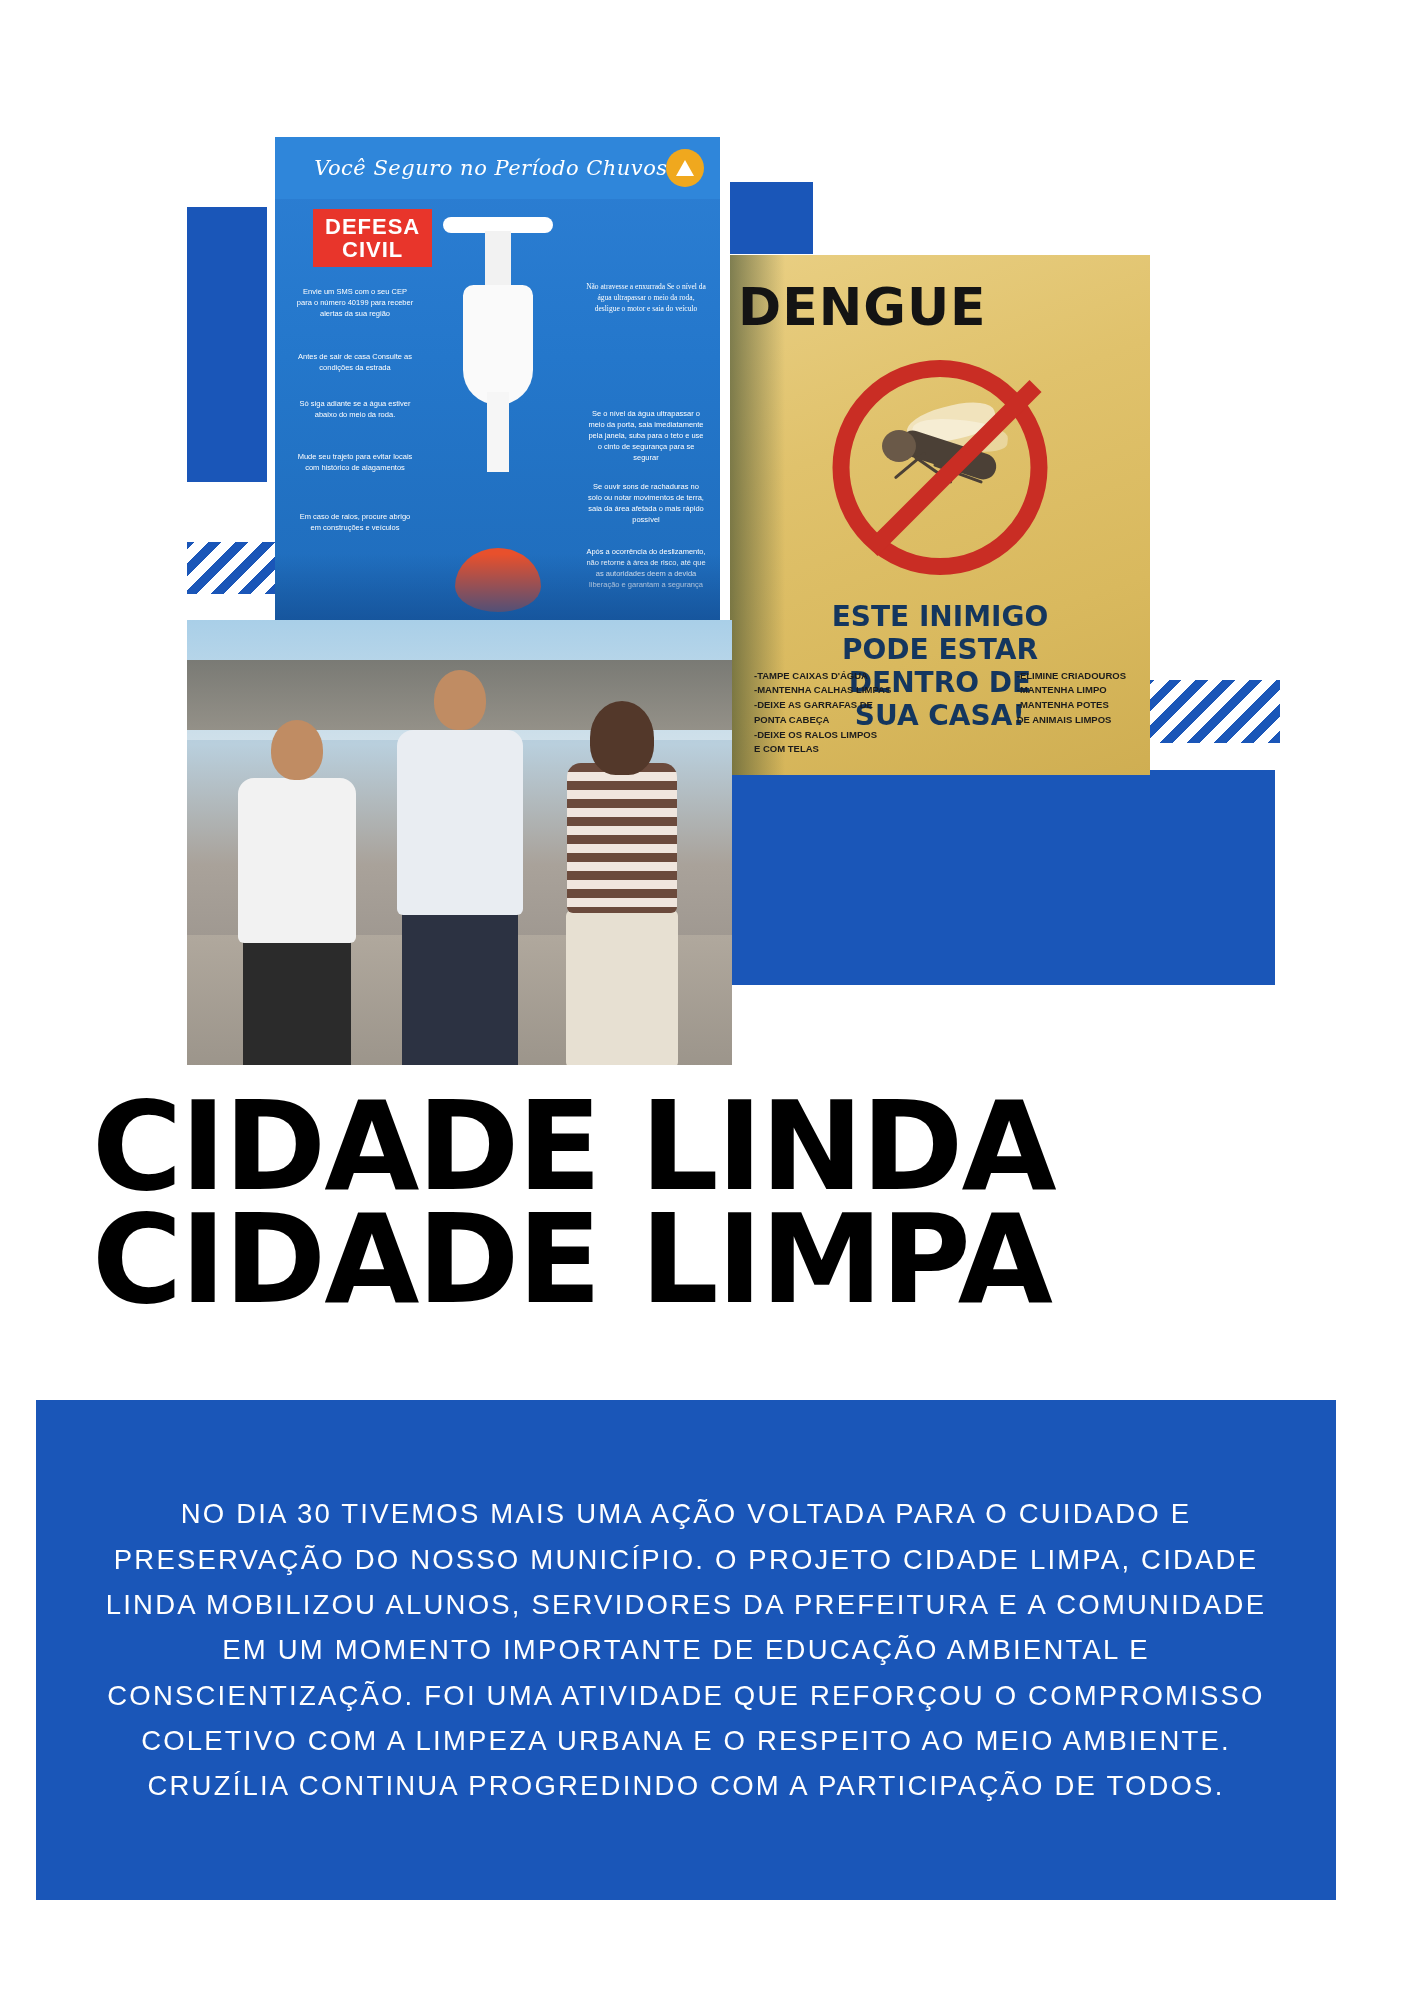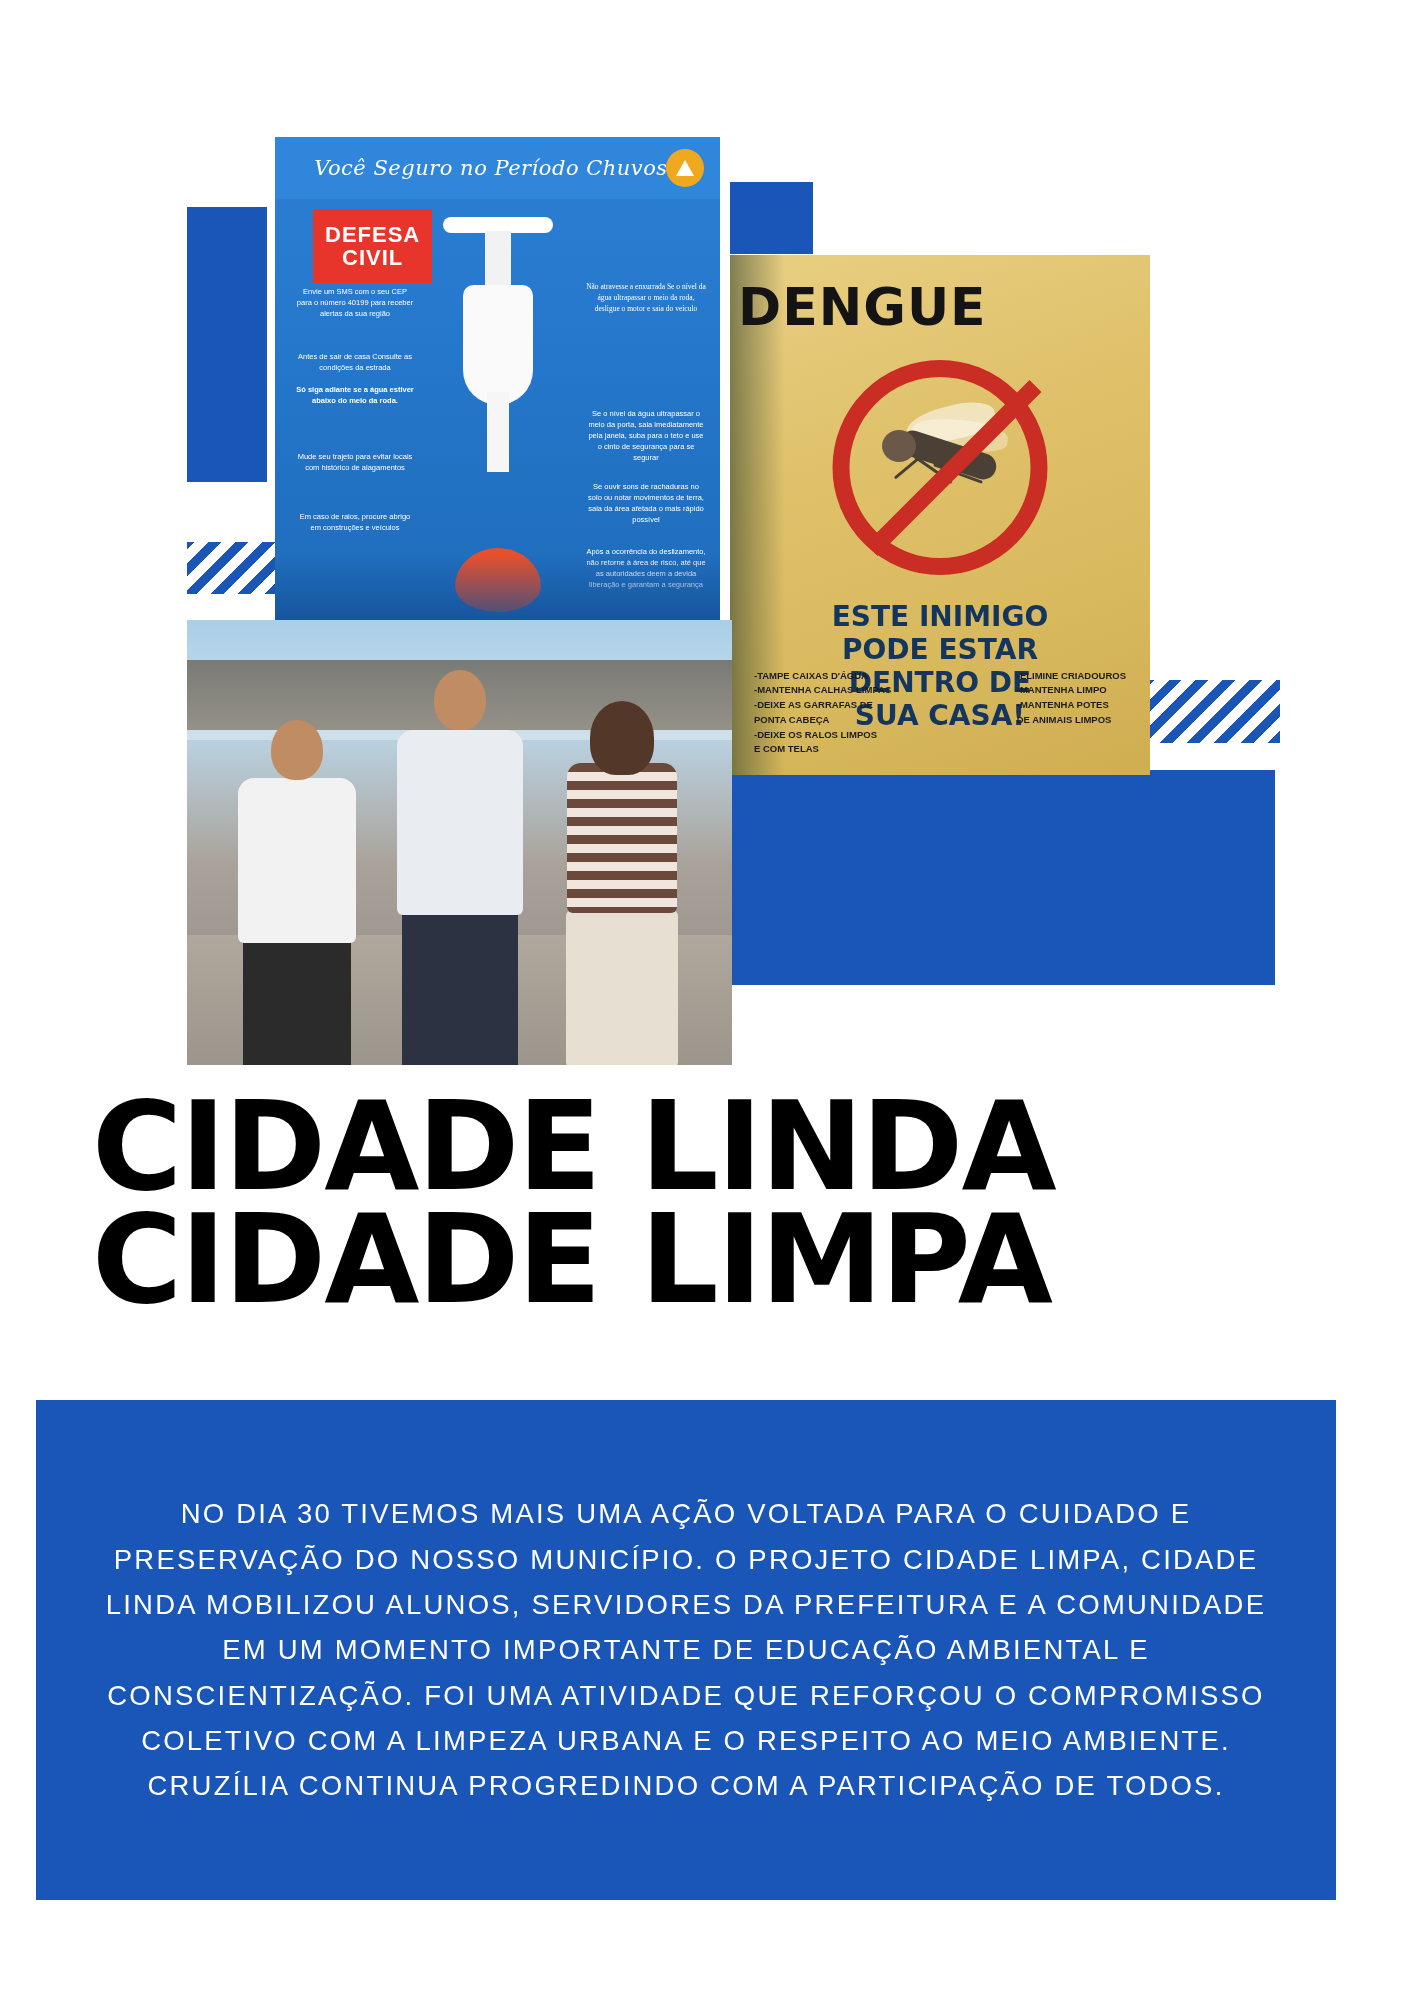--- a/index.html
+++ b/index.html
@@ -82,21 +82,21 @@
     border-right: 9px solid transparent;
     border-bottom: 16px solid #ffffff;
   }
   .dc-title {
     position: absolute; left: 38px; top: 72px;
     background: #e8352b;
     color: #ffffff;
     font-weight: bold;
     font-size: 22px;
     line-height: 1.05;
-    padding: 14px 12px;
+    padding: 6px 12px;
     text-align: center;
     letter-spacing: 1px;
   }
   .dc-tap {
     position: absolute; left: 50%; top: 70px; transform: translateX(-50%);
     width: 120px; height: 300px;
   }
   .dc-tap .handle {
     position: absolute; left: 50%; top: 10px; transform: translateX(-50%);
     width: 110px; height: 16px; background: #ffffff; border-radius: 8px;
@@ -122,21 +122,21 @@
   .dc-txt {
     position: absolute;
     color: #ffffff;
     font-size: 7.5px;
     line-height: 1.45;
     text-align: center;
     width: 120px;
   }
   .dc-l1 { left: 20px;  top: 150px; }
   .dc-l2 { left: 20px;  top: 215px; }
-  .dc-l3 { left: 20px;  top: 248px; font-weight: bold; }
+  .dc-l3 { left: 20px;  top: 262px; }
   .dc-l4 { left: 20px;  top: 315px; }
   .dc-l5 { left: 20px;  top: 375px; }
   .dc-r1 { right: 14px; top: 145px; font-family: Liberation Serif, serif; }
   .dc-r3 { right: 14px; top: 272px; }
   .dc-r4 { right: 14px; top: 345px; }
   .dc-r5 { right: 14px; top: 410px; }
   .dc-bottom-fade {
     position: absolute; left: 0; right: 0; bottom: 0; height: 70px;
     background: linear-gradient(180deg, rgba(31,108,187,0) 0%, rgba(20,80,150,.85) 100%);
   }

